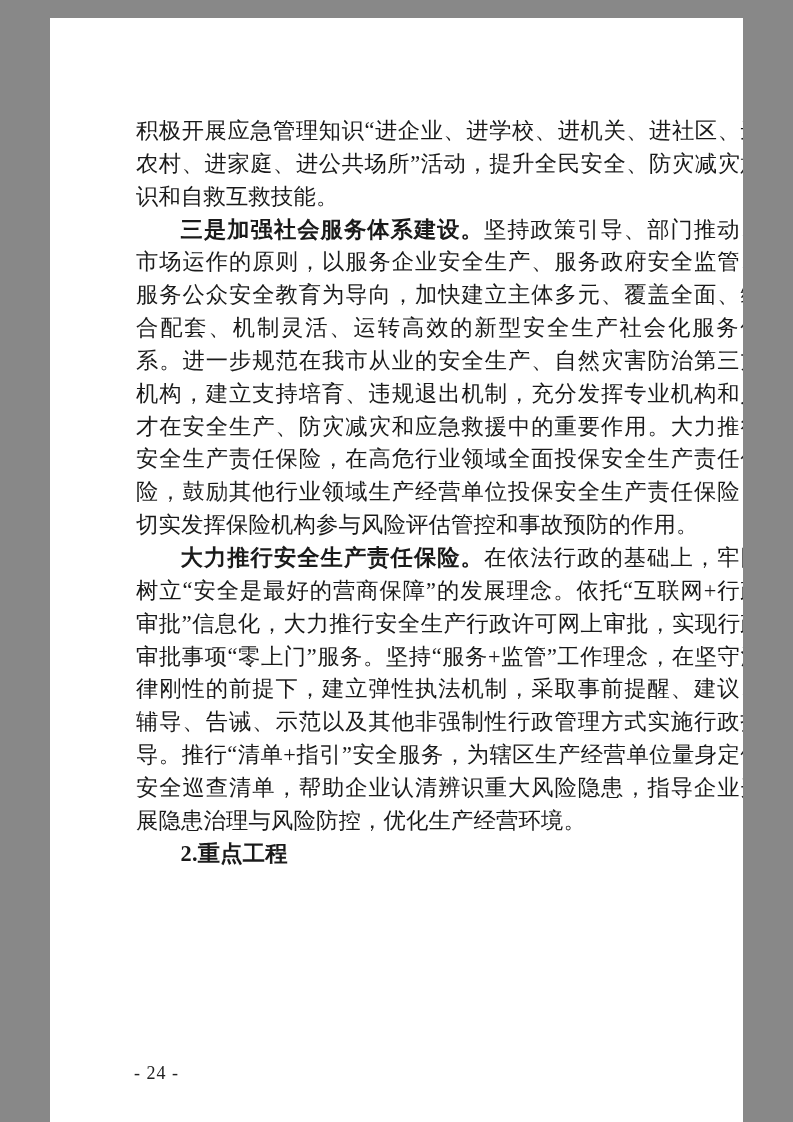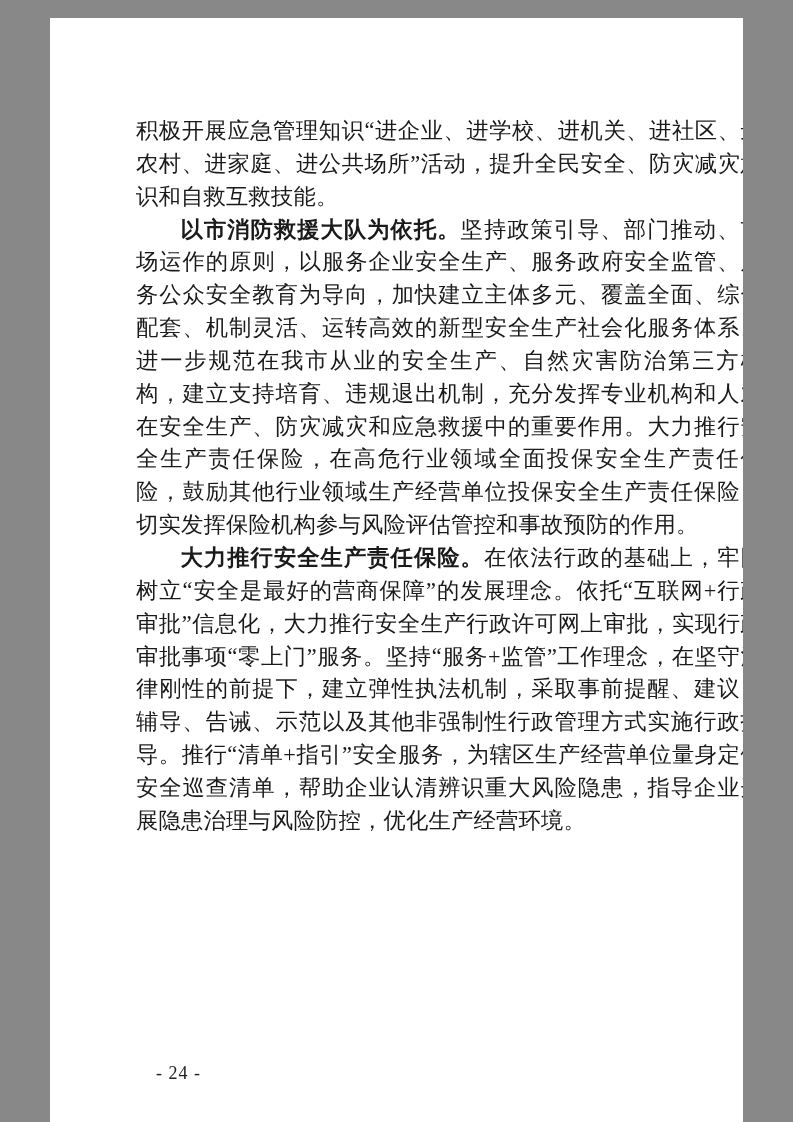--- a/index.html
+++ b/index.html
@@ -25,29 +25,30 @@
   }
   .para { margin:0; }
   .para.continuation { text-indent:0; }
   .para.body { text-indent:2em; }
   .para.heading { text-indent:2em; }
   .para.subitem { text-indent:1.45em; }
   .run { font-weight:400; }
   .run.bold { font-weight:700; }
   .footer {
     position:absolute;
-    left:106px; top:1045px;
+    left:84px; top:1045px;
     font-size:18px;
     letter-spacing:1px;
     color:#222;
   }
 </style>
 </head>
 <body>
 
 <div class="page">
   <div class="content">
       <p class="para continuation"><span class="run">积极开展应急管理知识“进企业、进学校、进机关、进社区、进农村、进家庭、进公共场所”活动，提升全民安全、防灾减灾意识和自救互救技能。</span></p>
-      <p class="para body"><span class="run bold">以市消防救援大队为依托。</span><span class="run">坚持政策引导、部门推动、市场运作的原则，以服务企业安全生产、服务政府安全监管、服务公众安全教育为导向，加快建立主体多元、覆盖全面、综合配套、机制灵活、运转高效的新型安全生产社会化服务体系。进一步规范在我市从业的安全生产、自然灾害防治第三方机构，建立支持培育、违规退出机制，充分发挥专业机构和人才在安全生产、防灾减灾和应急救援中的重要作用。大力推行安全生产责任保险，在高危行业领域全面投保安全生产责任保险，鼓励其他行业领域生产经营单位投保安全生产责任保险，切实发挥保险机构参与风险评估管控和事故预防的作用。</span></p>
+      <p class="para body"><span class="run bold">三是加强社会服务体系建设。</span><span class="run">坚持政策引导、部门推动、市场运作的原则，以服务企业安全生产、服务政府安全监管、服务公众安全教育为导向，加快建立主体多元、覆盖全面、综合配套、机制灵活、运转高效的新型安全生产社会化服务体系。进一步规范在我市从业的安全生产、自然灾害防治第三方机构，建立支持培育、违规退出机制，充分发挥专业机构和人才在安全生产、防灾减灾和应急救援中的重要作用。大力推行安全生产责任保险，在高危行业领域全面投保安全生产责任保险，鼓励其他行业领域生产经营单位投保安全生产责任保险，切实发挥保险机构参与风险评估管控和事故预防的作用。</span></p>
       <p class="para body"><span class="run bold">大力推行安全生产责任保险。</span><span class="run">在依法行政的基础上，牢固树立“安全是最好的营商保障”的发展理念。依托“互联网+行政审批”信息化，大力推行安全生产行政许可网上审批，实现行政审批事项“零上门”服务。坚持“服务+监管”工作理念，在坚守法律刚性的前提下，建立弹性执法机制，采取事前提醒、建议、辅导、告诫、示范以及其他非强制性行政管理方式实施行政指导。推行“清单+指引”安全服务，为辖区生产经营单位量身定做安全巡查清单，帮助企业认清辨识重大风险隐患，指导企业开展隐患治理与风险防控，优化生产经营环境。</span></p>
+      <p class="para heading"><span class="run bold">2.重点工程</span></p>
     </div>
   <div class="footer">- 24 -</div>
 </div>
 
 </body></html>

